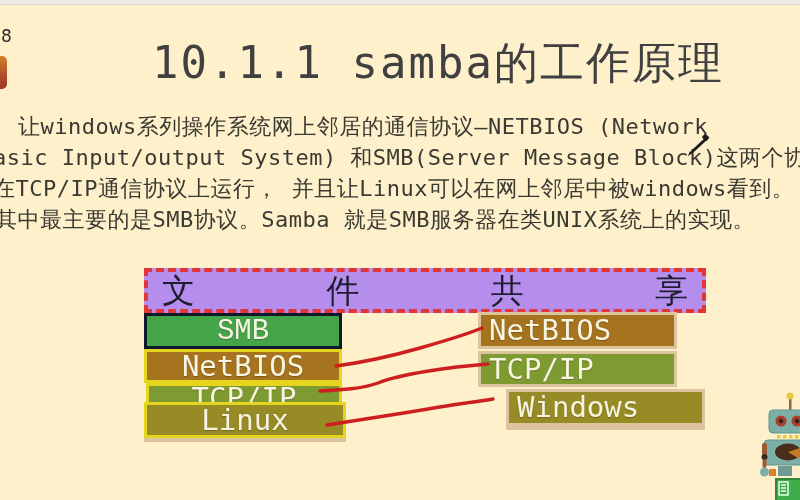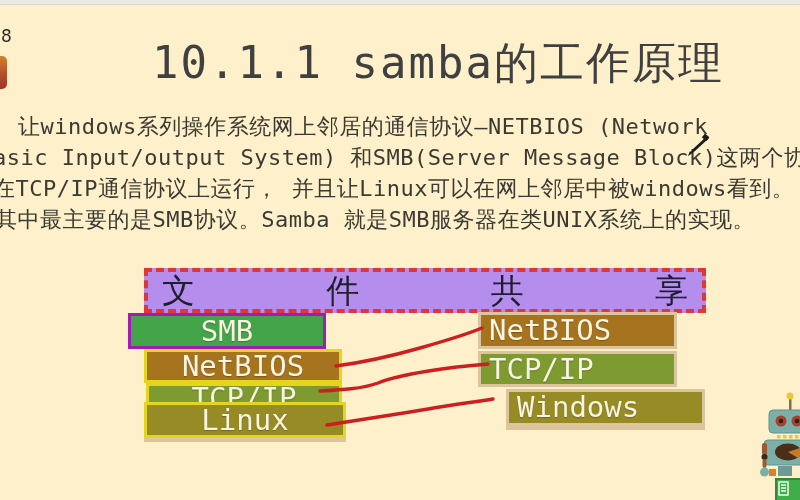--- a/index.html
+++ b/index.html
@@ -49,21 +49,21 @@
 
   
   .pbox{
     position:absolute;box-sizing:border-box;
     color:#f7f4e2;font-size:29px;line-height:1;
     display:flex;align-items:center;
     text-shadow:0 1px 1px rgba(60,40,0,.35);
   }
   .pbox.center{justify-content:center;}
   .pbox.left{justify-content:flex-start;padding-left:8px;}
-  .l-smb    {left:128px;top:313px;width:198px;height:36px;background:#44a449;border:3px solid #a21caf;}
+  .l-smb    {left:144px;top:313px;width:198px;height:36px;background:#44a449;border:3px solid #0f172a;font-family:Liberation Mono, monospace;}
   .l-netbios{left:144px;top:349px;width:198px;height:34px;background:#a6731f;border:3px solid #e6d51e;}
   .l-tcpip  {left:146px;top:383px;width:196px;height:30px;background:#7e9b31;border:3px solid #e6d51e;z-index:1;}
   .l-linux  {left:144px;top:402px;width:202px;height:36px;background:#968b24;border:3px solid #e6d51e;
              box-shadow:0 4px 0 #dcc49c;z-index:2;}
   .r-netbios{left:478px;top:312px;width:199px;height:37px;background:#a6731f;border:3px solid #dcc49c;}
   .r-tcpip  {left:478px;top:351px;width:199px;height:36px;background:#7e9b31;border:3px solid #dcc49c;}
   .r-windows{left:478px;top:389px;width:199px;height:37px;background:#968b24;border:3px solid #dcc49c;
              box-shadow:0 4px 0 #dcc49c;margin-left:28px;}
 
   .connector-layer{position:absolute;left:0;top:0;width:800px;height:500px;pointer-events:none;z-index:3;}

